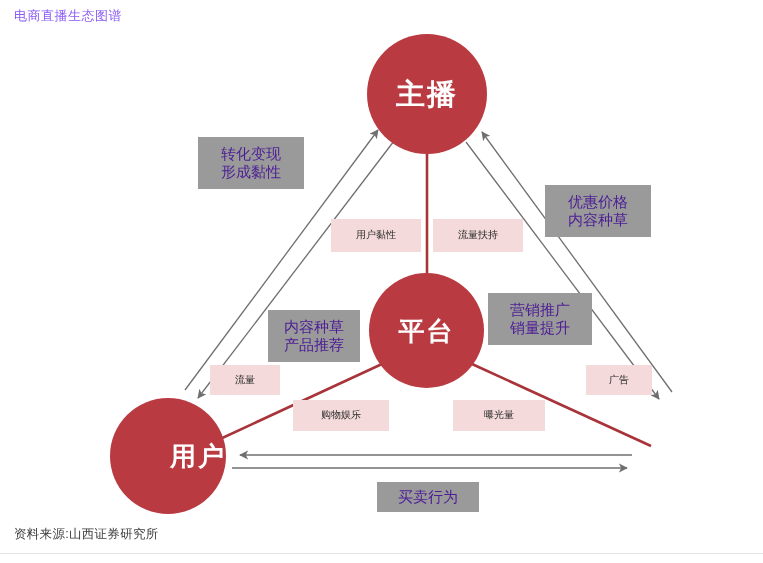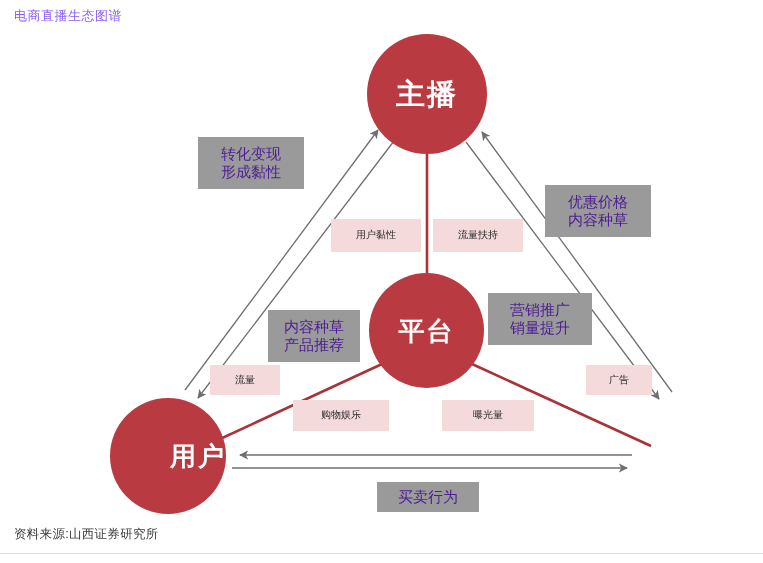--- a/index.html
+++ b/index.html
@@ -109,21 +109,21 @@
   .t-conv      { left: 198px; top: 137px; width: 106px; height: 52px; }
   .t-price     { left: 545px; top: 137px; width: 106px; height: 52px; margin-top: 48px; }
   .t-content   { left: 268px; top: 299px; width: 92px;  height: 52px; margin-top: 11px; }
   .t-market    { left: 488px; top: 293px; width: 104px; height: 52px; }
   .t-trade     { left: 377px; top: 482px; width: 102px; height: 30px; }
 
   .t-sticky    { left: 331px; top: 219px; width: 90px;  height: 33px; }
   .t-support   { left: 433px; top: 219px; width: 90px;  height: 33px; }
   .t-traffic   { left: 210px; top: 365px; width: 70px;  height: 30px; }
   .t-shopping  { left: 293px; top: 400px; width: 96px;  height: 31px; }
-  .t-exposure  { left: 442px; top: 400px; width: 92px;  height: 31px; }
+  .t-exposure  { left: 453px; top: 400px; width: 92px;  height: 31px; }
   .t-ad        { left: 586px; top: 365px; width: 66px;  height: 30px; }
 </style>
 </head>
 <body>
 
 <div id="page-title">电商直播生态图谱</div>
 
 <div id="canvas">
 
   <svg viewBox="0 0 763 563" xmlns="http://www.w3.org/2000/svg">

